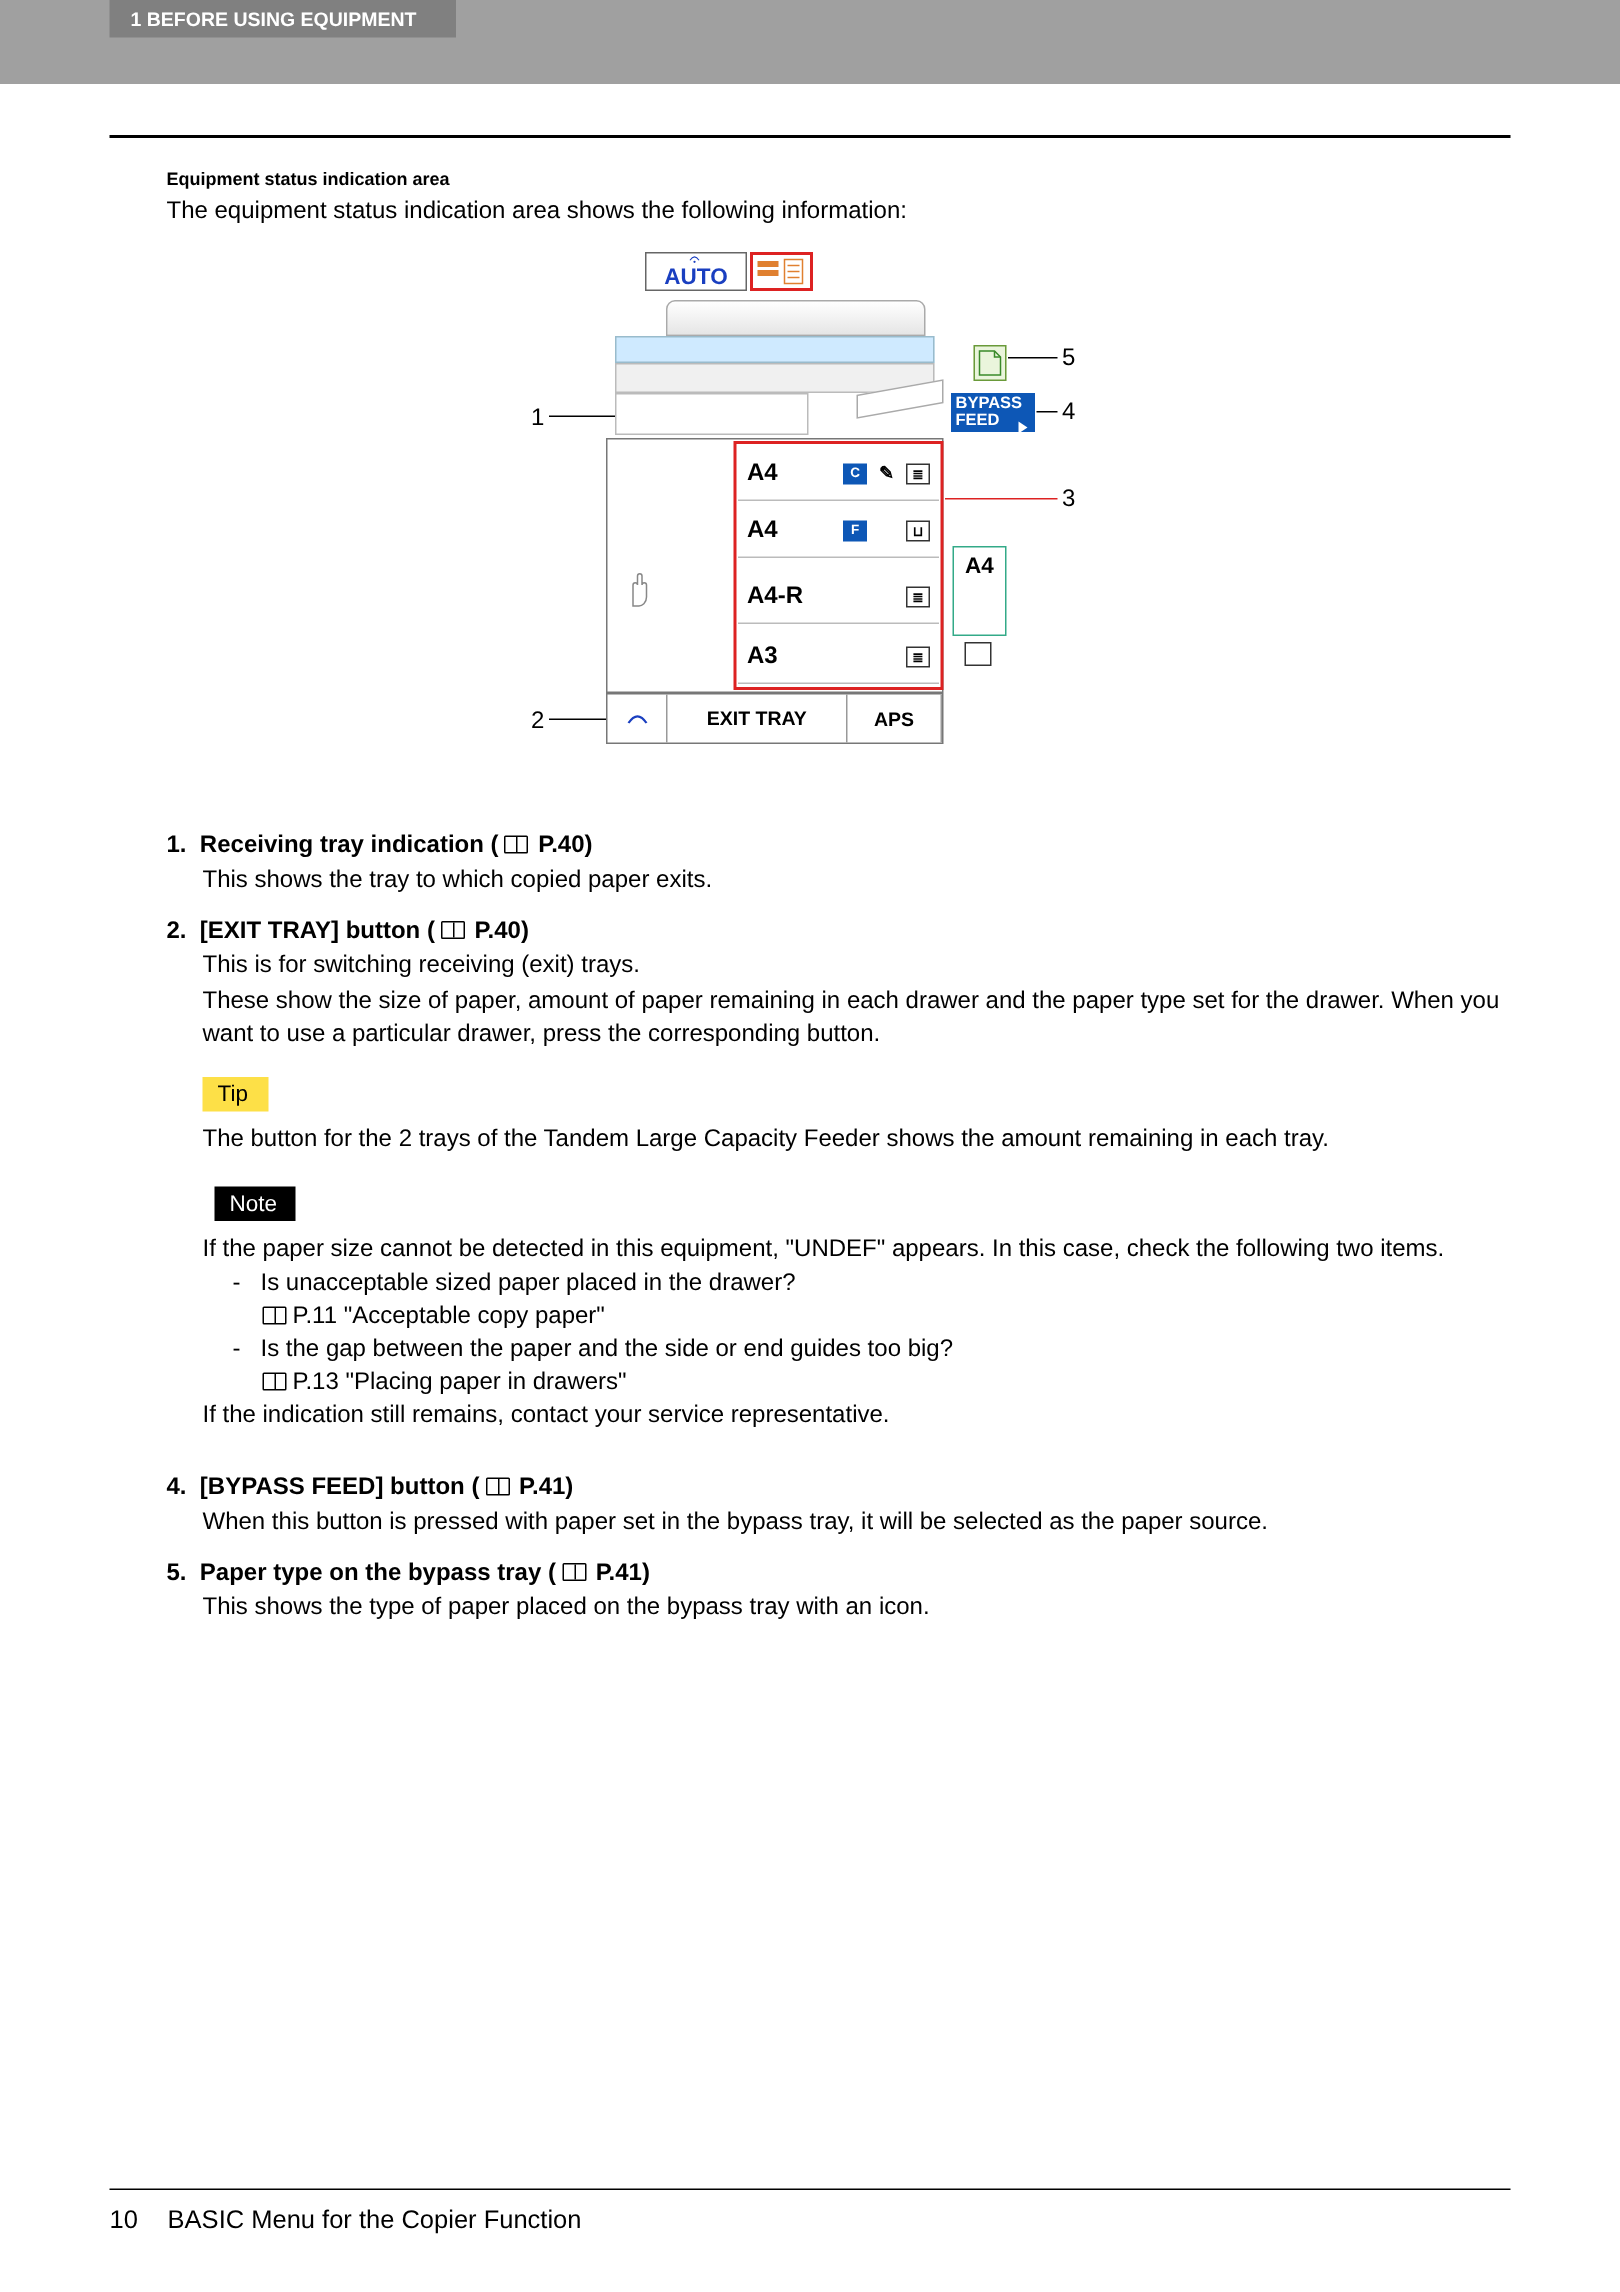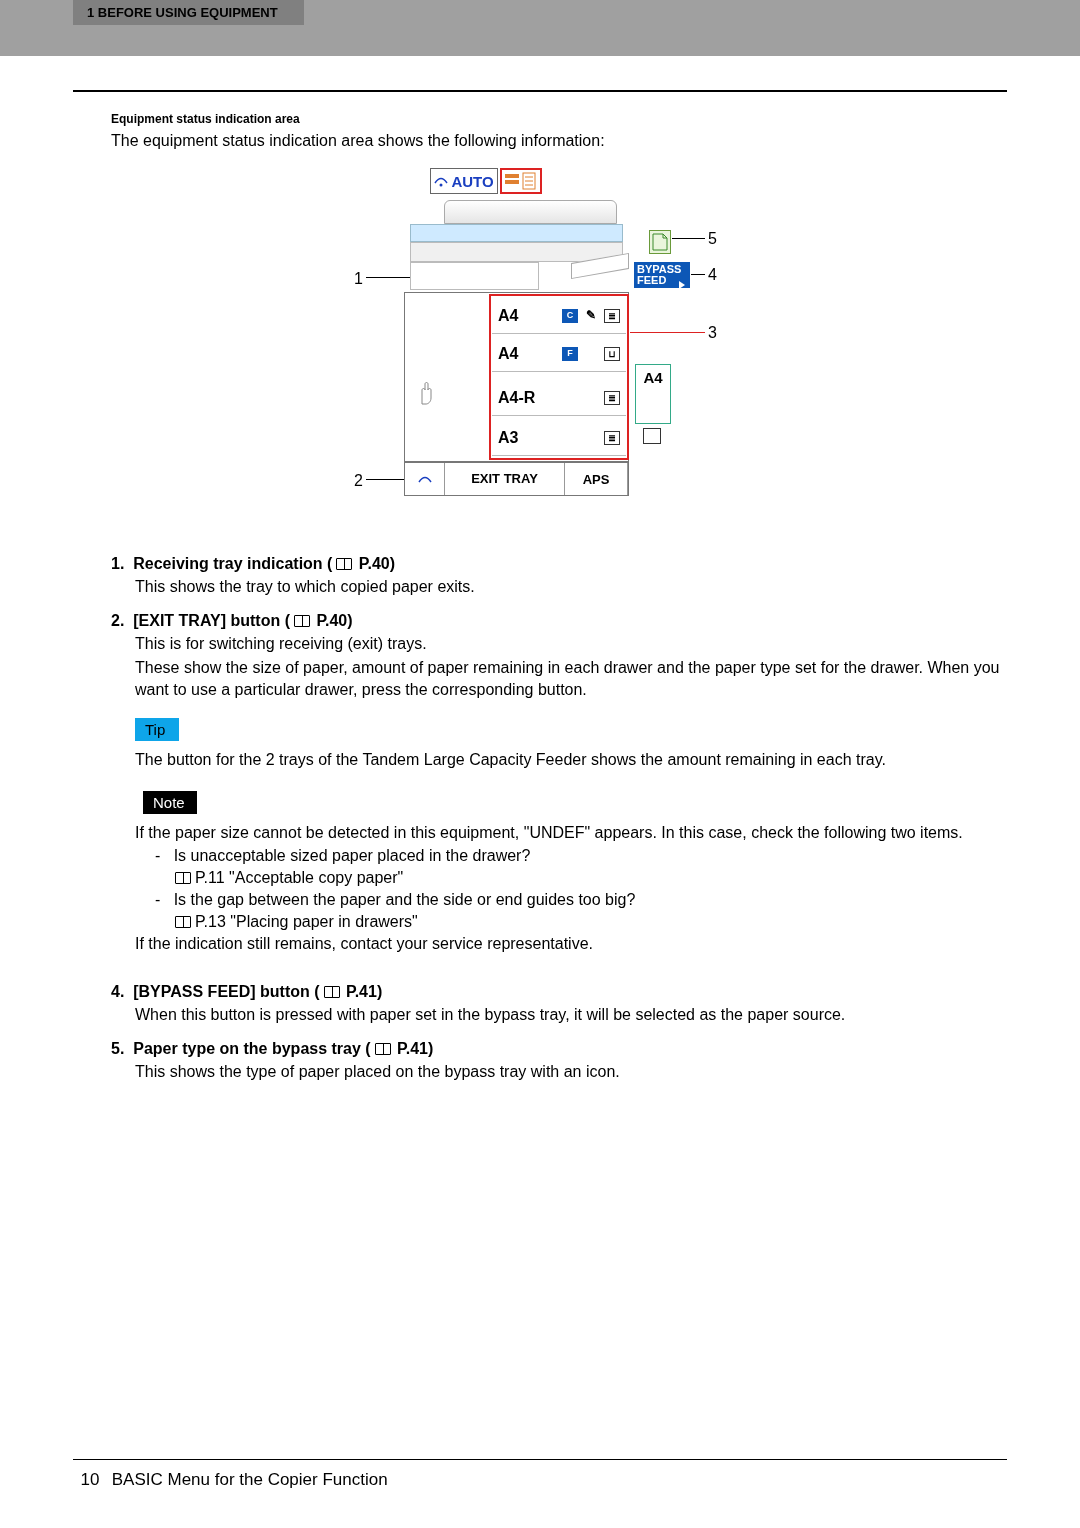--- a/index.html
+++ b/index.html
@@ -13,21 +13,21 @@
   }
   .header-band {
     width: 100%;
     height: 56px;
     background: #a0a0a0;
     display: flex;
     align-items: flex-start;
   }
   .header-chapter-box {
     background: #808080;
-    color: #000000;
+    color: #ffffff;
     font-size: 13px;
     font-weight: bold;
     padding: 5px 26px 5px 14px;
     margin-left: 73px;
   }
   .page-body {
     padding: 0 73px 0 73px;
   }
   .rule-top {
     border-top: 2.5px solid #000;
@@ -65,21 +65,21 @@
   .d-line-hr { position:absolute; height:1px; background:#d22; }
 
   
   .d-auto-box {
     position: absolute;
     top: 0; left: 70px;
     width: 68px; height: 26px;
     border: 1px solid #666;
     background: #fff;
     display:flex; align-items:center; justify-content:center;
-    font-weight:bold; color:#1a3fc0; font-size:15px;
+    font-weight:bold; color:#1a3fc0; font-size:15px;flex-direction:column;
   }
   .d-orig-indic {
     position:absolute; top:0; left:140px;
     width:42px; height:26px; border:2px solid #d22;
     background:#fff;
   }
   .d-mfp {
     position:absolute; top:28px; left:44px;
     width:225px; height:96px;
   }
@@ -131,35 +131,35 @@
   .d-base .cell { border-right:1px solid #999; display:flex; align-items:center; justify-content:center; font-size:13px; font-weight:bold; }
   .exit-label { width:120px; line-height:12px; }
   .aps-label { flex:1; }
 
   
   .items { padding-left: 38px; }
   .item-title { font-weight:bold; font-size:16px; margin-top:14px; }
   .item-title .book { display:inline-block; width:16px; height:12px; border:1.5px solid #000; border-radius:1px; position:relative; vertical-align:-1px; margin:0 2px 0 4px; }
   .item-title .book::after { content:""; position:absolute; left:50%; top:0; bottom:0; width:1px; background:#000; }
   .item-desc { font-size:16px; padding-left:24px; margin-top:3px; line-height:1.35; }
-  .tip-box { display:inline-block; background:#0ea5e9; padding:3px 14px 3px 10px; font-size:15px; margin:18px 0 8px 24px; }
+  .tip-box { display:inline-block; background:#fde047; padding:3px 14px 3px 10px; font-size:15px; margin:18px 0 8px 24px; }
   .note-box { display:inline-block; background:#000; color:#fff; padding:3px 12px 3px 10px; font-size:15px; margin:20px 0 8px 32px; }
   .sublist { padding-left: 24px; font-size:16px; line-height:1.38; }
   .sublist .dash { padding-left:20px; }
   .sublist .ref { padding-left:40px; }
   .book-inline { display:inline-block; width:16px; height:12px; border:1.5px solid #000; border-radius:1px; position:relative; vertical-align:-1px; margin-right:4px; }
   .book-inline::after { content:""; position:absolute; left:50%; top:0; bottom:0; width:1px; background:#000; }
 
   .footer {
     position:absolute;
     left:73px; right:73px; bottom:38px;
   }
   .footer-rule { border-top:1px solid #000; margin-bottom:10px; }
   .footer-text { font-size:17px; }
-  .footer-pn { display:inline-block; width:34px;text-align:center; }
+  .footer-pn { display:inline-block; width:34px; }
 
   
   .mfp-body { width:100%; height:100%; position:relative; }
   .mfp-adf { position:absolute; top:4px; left:40px; right:12px; height:24px;
     border:1px solid #aaa; border-radius:6px 6px 0 0; background:linear-gradient(#fff,#e5e5e5); }
   .mfp-glass { position:absolute; top:28px; left:6px; right:6px; height:18px; background:#cfeaff; border:1px solid #9bc; }
   .mfp-ctrl { position:absolute; top:46px; left:6px; right:6px; height:20px; background:#f0f0f0; border:1px solid #bbb; }
   .mfp-exit { position:absolute; top:66px; left:6px; right:90px; height:28px; background:#fff; border:1px solid #bbb; }
   .mfp-bypass-slot { position:absolute; top:62px; right:0; width:58px; height:16px; border:1px solid #aaa; background:#fff; transform:skewY(-10deg); }
 

